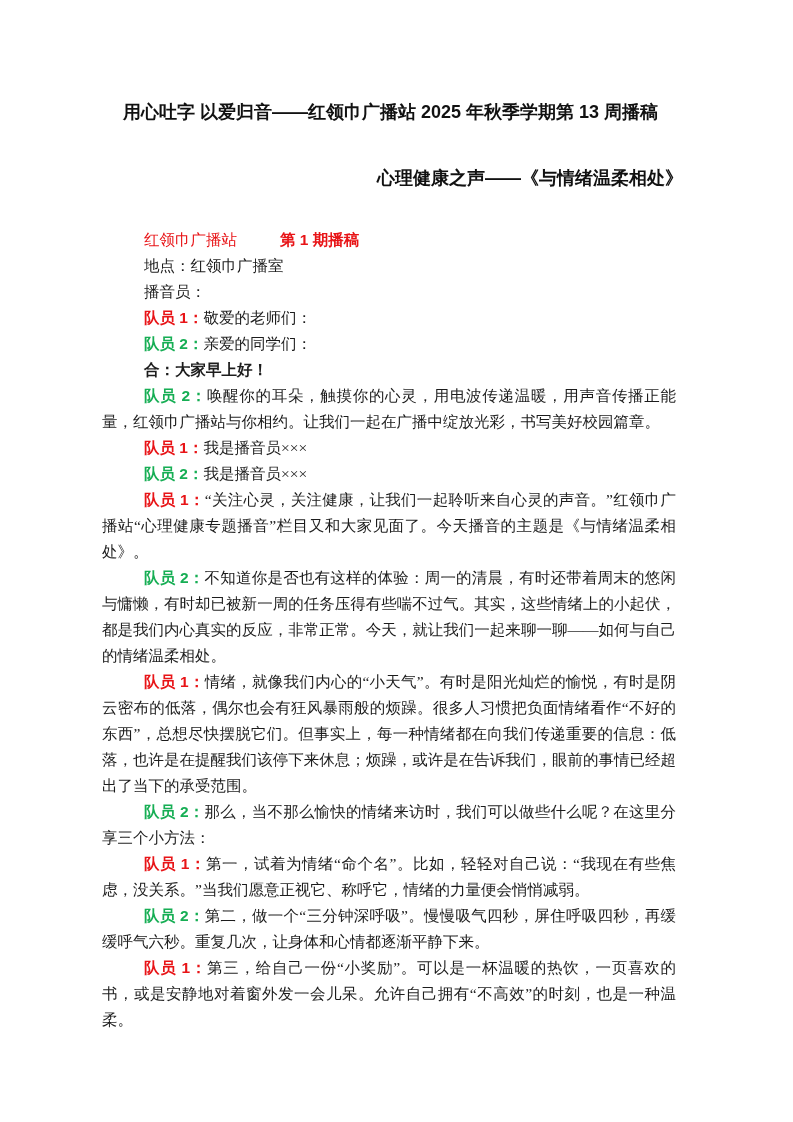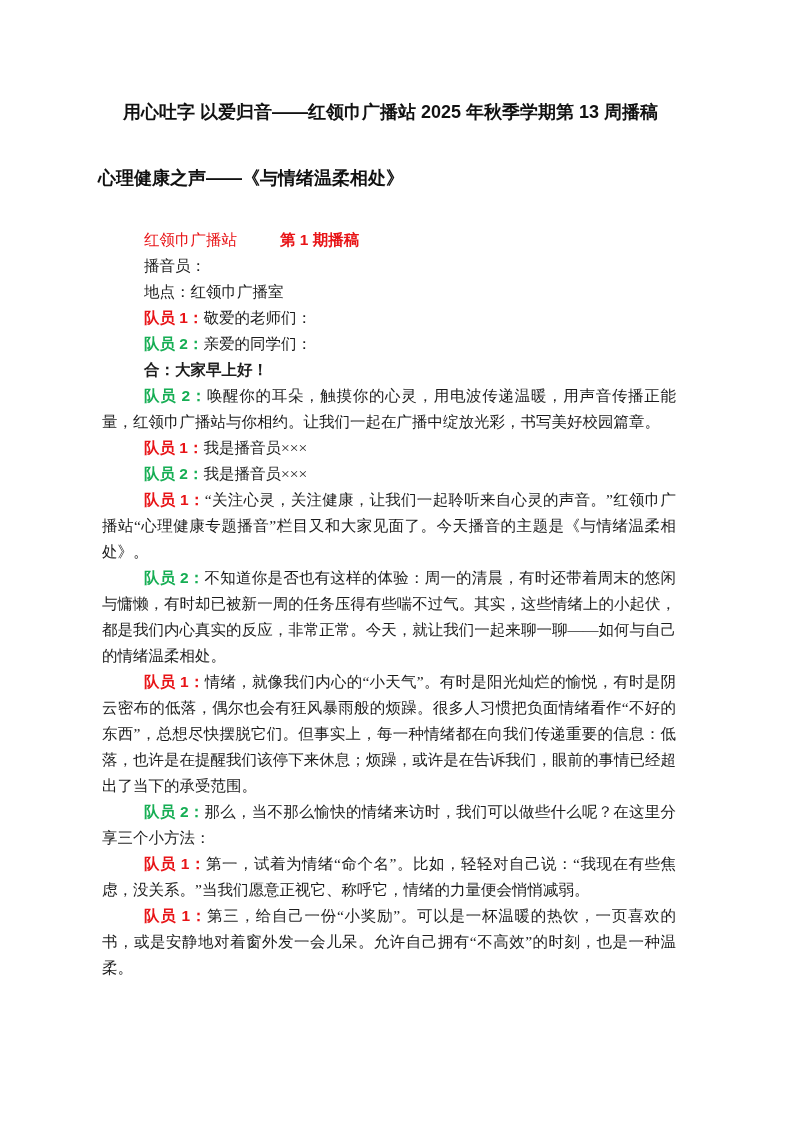--- a/index.html
+++ b/index.html
@@ -25,21 +25,21 @@
     font-weight: bold;
     font-size: 18px;
     line-height: 30px;
     color: #111111;
     white-space: nowrap;
   }
   .doc-subtitle {
     position: absolute;
     left: 98px; top: 163px; width: 585px;
     margin: 0;
-    text-align: left;
+    text-align: right;
     font-family: "Liberation Sans", "DejaVu Sans", sans-serif;
     font-weight: bold;
     font-size: 18px;
     line-height: 30px;
     color: #111111;
     white-space: nowrap;
   }
   .script {
     position: absolute;
     left: 102px; top: 227px; width: 574px;
@@ -58,28 +58,29 @@
   }
 </style>
 </head>
 <body>
 
 <div class="page">
   <h1 class="doc-title">用心吐字 以爱归音——红领巾广播站 2025 年秋季学期第 13 周播稿</h1>
   <h2 class="doc-subtitle">心理健康之声——《与情绪温柔相处》</h2>
   <div class="script">
       <p class="para"><span class="run" style="color: rgb(232, 20, 23); margin-top: 48px;">红领巾广播站</span><span class="run bold" style="color: rgb(232, 20, 23); margin-left: 43px;">第 1 期播稿</span></p>
+      <p class="para"><span class="run" style="color: rgb(28, 28, 28);">地点：红领巾广播室</span></p>
       <p class="para"><span class="run" style="color: rgb(28, 28, 28);">播音员：</span></p>
-      <p class="para"><span class="run" style="color: rgb(28, 28, 28);">地点：红领巾广播室</span></p>
       <p class="para"><span class="run bold" style="color: rgb(232, 20, 23);">队员 1：</span><span class="run" style="color: rgb(28, 28, 28);">敬爱的老师们：</span></p>
       <p class="para"><span class="run bold" style="color: rgb(22, 174, 84);">队员 2：</span><span class="run" style="color: rgb(28, 28, 28);">亲爱的同学们：</span></p>
       <p class="para"><span class="run bold" style="color: rgb(28, 28, 28);">合：大家早上好！</span></p>
       <p class="para"><span class="run bold" style="color: rgb(22, 174, 84);">队员 2：</span><span class="run" style="color: rgb(28, 28, 28);">唤醒你的耳朵，触摸你的心灵，用电波传递温暖，用声音传播正能量，红领巾广播站与你相约。让我们一起在广播中绽放光彩，书写美好校园篇章。</span></p>
       <p class="para"><span class="run bold" style="color: rgb(232, 20, 23);">队员 1：</span><span class="run" style="color: rgb(28, 28, 28);">我是播音员×××</span></p>
       <p class="para"><span class="run bold" style="color: rgb(22, 174, 84);">队员 2：</span><span class="run" style="color: rgb(28, 28, 28);">我是播音员×××</span></p>
       <p class="para"><span class="run bold" style="color: rgb(232, 20, 23);">队员 1：</span><span class="run" style="color: rgb(28, 28, 28);">“关注心灵，关注健康，让我们一起聆听来自心灵的声音。”红领巾广播站“心理健康专题播音”栏目又和大家见面了。今天播音的主题是《与情绪温柔相处》。</span></p>
       <p class="para"><span class="run bold" style="color: rgb(22, 174, 84);">队员 2：</span><span class="run" style="color: rgb(28, 28, 28);">不知道你是否也有这样的体验：周一的清晨，有时还带着周末的悠闲与慵懒，有时却已被新一周的任务压得有些喘不过气。其实，这些情绪上的小起伏，都是我们内心真实的反应，非常正常。今天，就让我们一起来聊一聊——如何与自己的情绪温柔相处。</span></p>
       <p class="para"><span class="run bold" style="color: rgb(232, 20, 23);">队员 1：</span><span class="run" style="color: rgb(28, 28, 28);">情绪，就像我们内心的“小天气”。有时是阳光灿烂的愉悦，有时是阴云密布的低落，偶尔也会有狂风暴雨般的烦躁。很多人习惯把负面情绪看作“不好的东西”，总想尽快摆脱它们。但事实上，每一种情绪都在向我们传递重要的信息：低落，也许是在提醒我们该停下来休息；烦躁，或许是在告诉我们，眼前的事情已经超出了当下的承受范围。</span></p>
       <p class="para"><span class="run bold" style="color: rgb(22, 174, 84);">队员 2：</span><span class="run" style="color: rgb(28, 28, 28);">那么，当不那么愉快的情绪来访时，我们可以做些什么呢？在这里分享三个小方法：</span></p>
       <p class="para"><span class="run bold" style="color: rgb(232, 20, 23);">队员 1：</span><span class="run" style="color: rgb(28, 28, 28);">第一，试着为情绪“命个名”。比如，轻轻对自己说：“我现在有些焦虑，没关系。”当我们愿意正视它、称呼它，情绪的力量便会悄悄减弱。</span></p>
+      <p class="para"><span class="run bold" style="color: rgb(22, 174, 84);">队员 2：</span><span class="run" style="color: rgb(28, 28, 28);">第二，做一个“三分钟深呼吸”。慢慢吸气四秒，屏住呼吸四秒，再缓缓呼气六秒。重复几次，让身体和心情都逐渐平静下来。</span></p>
       <p class="para"><span class="run bold" style="color: rgb(232, 20, 23);">队员 1：</span><span class="run" style="color: rgb(28, 28, 28);">第三，给自己一份“小奖励”。可以是一杯温暖的热饮，一页喜欢的书，或是安静地对着窗外发一会儿呆。允许自己拥有“不高效”的时刻，也是一种温柔。</span></p>
     </div>
 </div>
 
 </body></html>

